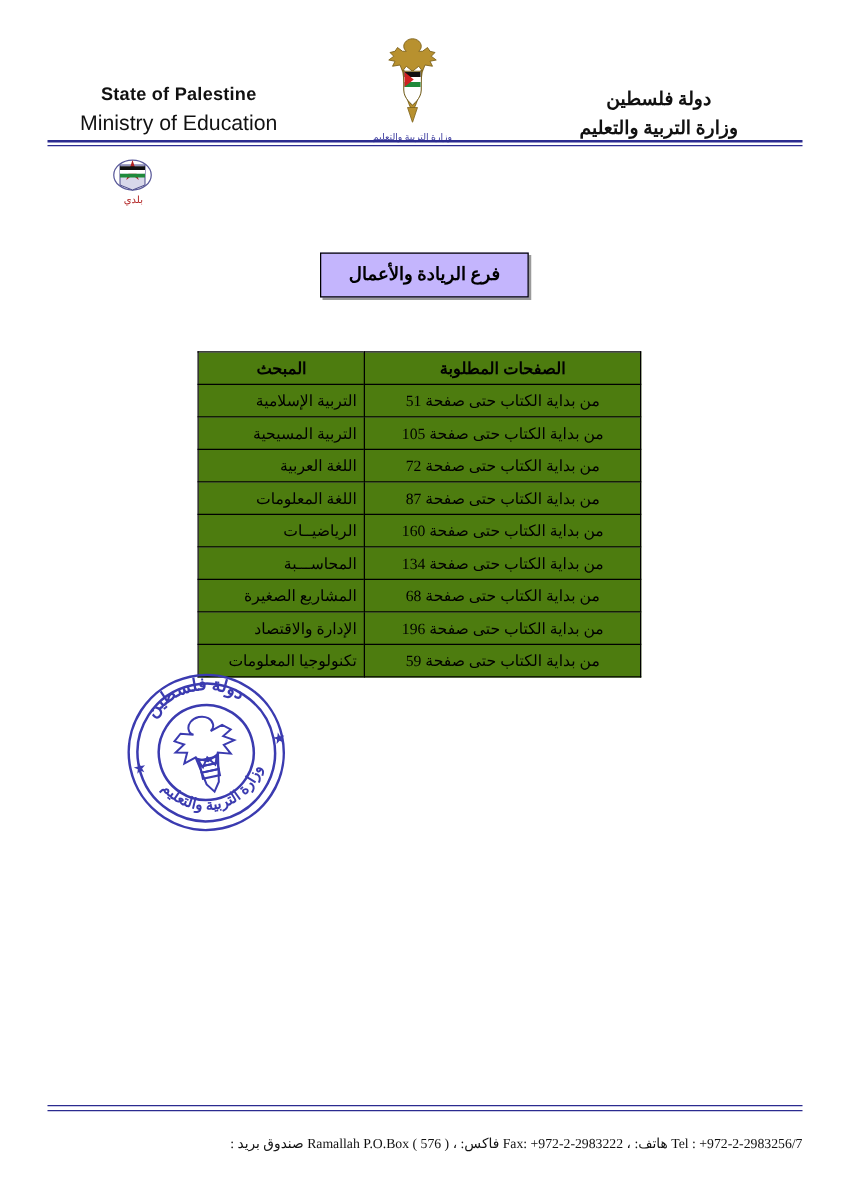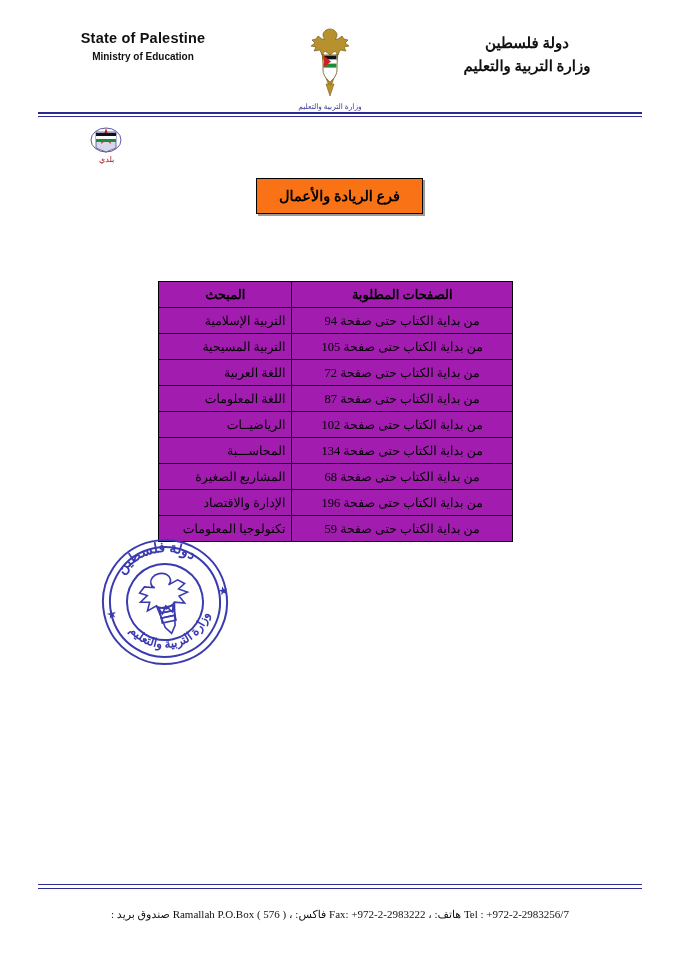--- a/index.html
+++ b/index.html
@@ -26,41 +26,41 @@
 
   
   .header {
     position: absolute;
     left: 38px;
     top: 22px;
     width: 604px;
     height: 92px;
     display: flex;
     flex-direction: row;
-    align-items: flex-start;
+    align-items: flex-end;
     justify-content: space-between;
   }
 
   .header-left {
     width: 210px;
     padding-top: 8px;
     text-align: center;
     font-family: "Liberation Sans", sans-serif;
     color: #111;
   }
   .header-left .l1 {
     font-size: 14.5px;
     font-weight: bold;
     letter-spacing: .2px;
     margin-bottom: 5px;
   }
   .header-left .l2 {
-    font-size: 10px;
-    font-weight: bold;
-    margin-bottom: 21px;
+    font-size: 17px;
+    font-weight: normal;
+    margin-bottom: 5px;
   }
   .header-left .l3 {
     font-size: 14.5px;
     font-weight: bold;
   }
 
   .header-center {
     width: 120px;
     text-align: center;
     padding-top: 2px;
@@ -110,52 +110,52 @@
     top: 124px;
     width: 62px;
     height: 42px;
     text-align: right;
   }
 
   
   .title-box {
     position: absolute;
     left: 256px;
-    top: 178px;
+    top: 202px;
     width: 165px;
     height: 34px;
     border: 1px solid #000;
     box-shadow: 2px 2px 0 #9a9a9a;
     display: flex;
     align-items: center;
     justify-content: center;
     direction: rtl;
     font-size: 14.5px;
     font-weight: bold;
-    background: #f97316;
+    background: #c4b5fd;
   }
 
   
   .subjects-table {
     position: absolute;
     left: 158px;
     top: 281px;
     width: 355px;
     border-collapse: collapse;
     direction: rtl;
     background: #fff;
   }
   .subjects-table th,
   .subjects-table td {
     border: 1px solid #000;
     height: 25px;
     font-size: 12.5px;
     padding: 0 6px;
     vertical-align: middle;
-    background: #a21caf;
+    background: #4d7c0f;
   }
   .subjects-table th {
     font-weight: bold;
     text-align: center;
     font-size: 13px;
   }
   .col-subject { width: 128px; }
   .col-pages   { width: 227px; text-align: center; }
 
   
@@ -178,21 +178,20 @@
   }
   .footer-rule.thin {
     top: 888px;
     border-top: 1px solid #2b2b8f;
   }
   .footer-text {
     position: absolute;
     left: 38px;
     top: 908px;
     width: 604px;
-    text-align: center;
     font-size: 11px;
     color: #111;
     direction: rtl;
     font-family: "Liberation Serif", serif;
   }
   .footer-text span { white-space: nowrap; }
   .ltr { direction: ltr; unicode-bidi: embed; }
 </style>
 </head>
 <body>
@@ -260,37 +259,37 @@
 
   <table class="subjects-table">
     <thead>
       <tr>
         <th class="col-pages">الصفحات المطلوبة</th>
         <th class="col-subject">المبحث</th>
       </tr>
     </thead>
     <tbody>
       <tr>
-        <td class="col-pages">من بداية الكتاب حتى صفحة 94</td>
+        <td class="col-pages">من بداية الكتاب حتى صفحة 51</td>
         <td class="col-subject">التربية الإسلامية</td>
       </tr>
       <tr>
         <td class="col-pages">من بداية الكتاب حتى صفحة 105</td>
         <td class="col-subject">التربية المسيحية</td>
       </tr>
       <tr>
         <td class="col-pages">من بداية الكتاب حتى صفحة 72</td>
         <td class="col-subject">اللغة العربية</td>
       </tr>
       <tr>
         <td class="col-pages">من بداية الكتاب حتى صفحة 87</td>
         <td class="col-subject">اللغة المعلومات</td>
       </tr>
       <tr>
-        <td class="col-pages">من بداية الكتاب حتى صفحة 102</td>
+        <td class="col-pages">من بداية الكتاب حتى صفحة 160</td>
         <td class="col-subject">الرياضيــات</td>
       </tr>
       <tr>
         <td class="col-pages">من بداية الكتاب حتى صفحة 134</td>
         <td class="col-subject">المحاســـبة</td>
       </tr>
       <tr>
         <td class="col-pages">من بداية الكتاب حتى صفحة 68</td>
         <td class="col-subject">المشاريع الصغيرة</td>
       </tr>

